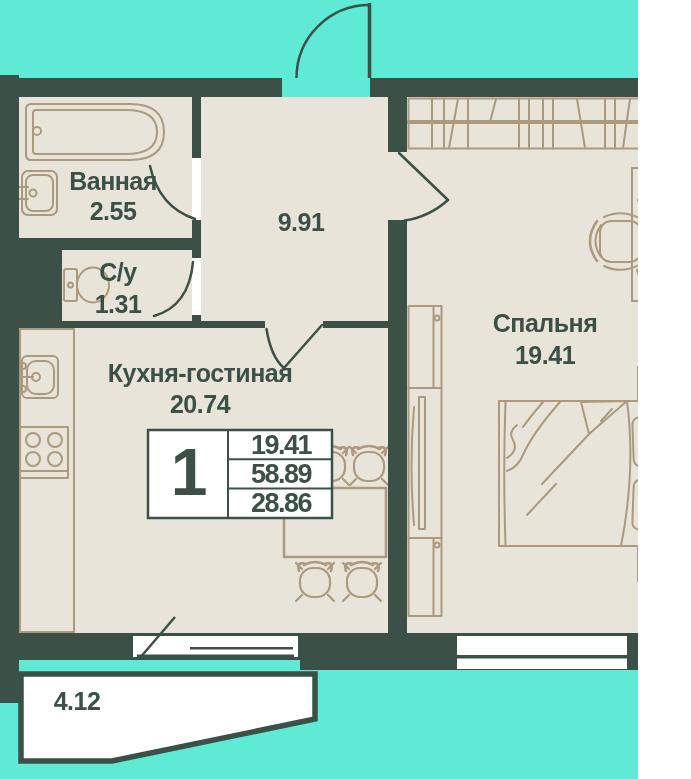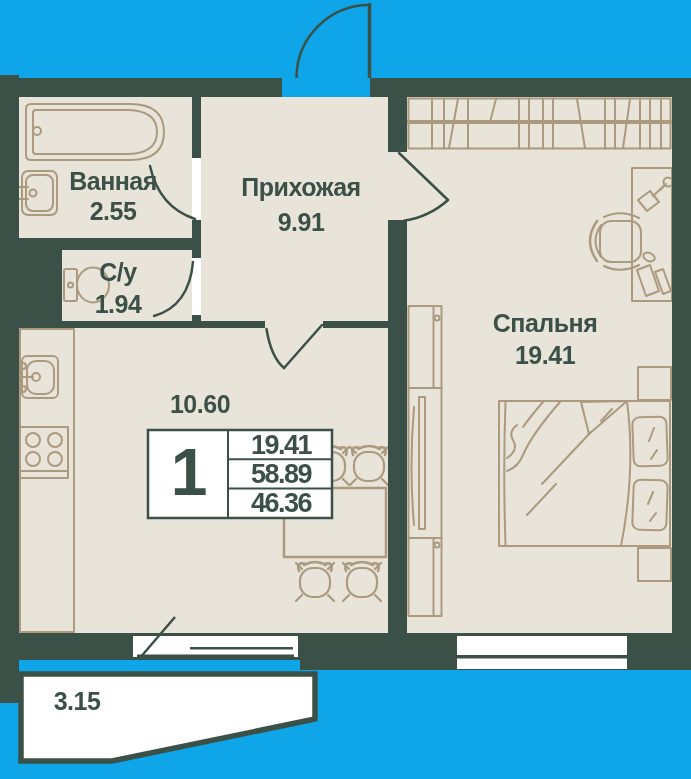--- a/index.html
+++ b/index.html
@@ -1,16 +1,16 @@
 <!DOCTYPE html>
 <html><head>
 <meta charset="utf-8">
 <style>
   html,body{margin:0;padding:0;background:#ffffff;}
-  #stage{position:relative;width:691px;height:779px;background:#0ea5e9;overflow:hidden;
+  #stage{position:relative;width:638px;height:779px;background:#5eead4;overflow:hidden;
          font-family:"Liberation Sans",sans-serif;}
   #plan-svg{position:absolute;left:0;top:0;}
   .lbl{position:absolute;transform:translate(-50%,-50%);font-weight:bold;color:#3b5147;
        white-space:nowrap;font-size:25px;letter-spacing:-0.5px;line-height:1;z-index:5;}
   .num{font-size:27px;letter-spacing:-1.5px;}
   .big{font-size:66px;letter-spacing:-2px;}
 </style>
 </head>
 <body>
 
@@ -202,30 +202,30 @@
     <path d="M 228 430 V 518 M 228 459.3 H 332 M 228 488.6 H 332" stroke="#3b5147" stroke-width="2" fill="none"></path>
   </g>
 
   <polygon points="21,674 315,674 315,719 112,761 21,761" fill="#ffffff" stroke="#3b5147" stroke-width="5.5"></polygon>
 </svg>
 
   <div class="lbl" style="left:113px;top:181px">Ванная</div>
   <div class="lbl" style="left:113px;top:211px">2.55</div>
 
   <div class="lbl" style="left:118px;top:272px">С/у</div>
-  <div class="lbl" style="left:118px;top:304px">1.94</div>
-
-  <div class="lbl" style="left:301px;top:187px">Прихожая</div>
+  <div class="lbl" style="left:118px;top:304px">1.31</div>
+
   <div class="lbl" style="left:301px;top:222px">9.91</div>
 
-  <div class="lbl" style="left:200px;top:404px">10.60</div>
+  <div class="lbl" style="left:200px;top:373px">Кухня-гостиная</div>
+  <div class="lbl" style="left:200px;top:404px">20.74</div>
 
   <div class="lbl" style="left:545px;top:323px">Спальня</div>
   <div class="lbl" style="left:545px;top:355px">19.41</div>
 
-  <div class="lbl" style="left:77px;top:701px">3.15</div>
+  <div class="lbl" style="left:77px;top:701px">4.12</div>
 
   <div class="lbl big" style="left:188px;top:472px">1</div>
   <div class="lbl num" style="left:281px;top:445px">19.41</div>
   <div class="lbl num" style="left:281px;top:474px">58.89</div>
-  <div class="lbl num" style="left:281px;top:503px">46.36</div>
+  <div class="lbl num" style="left:281px;top:503px">28.86</div>
 
 </div>
 
 </body></html>

